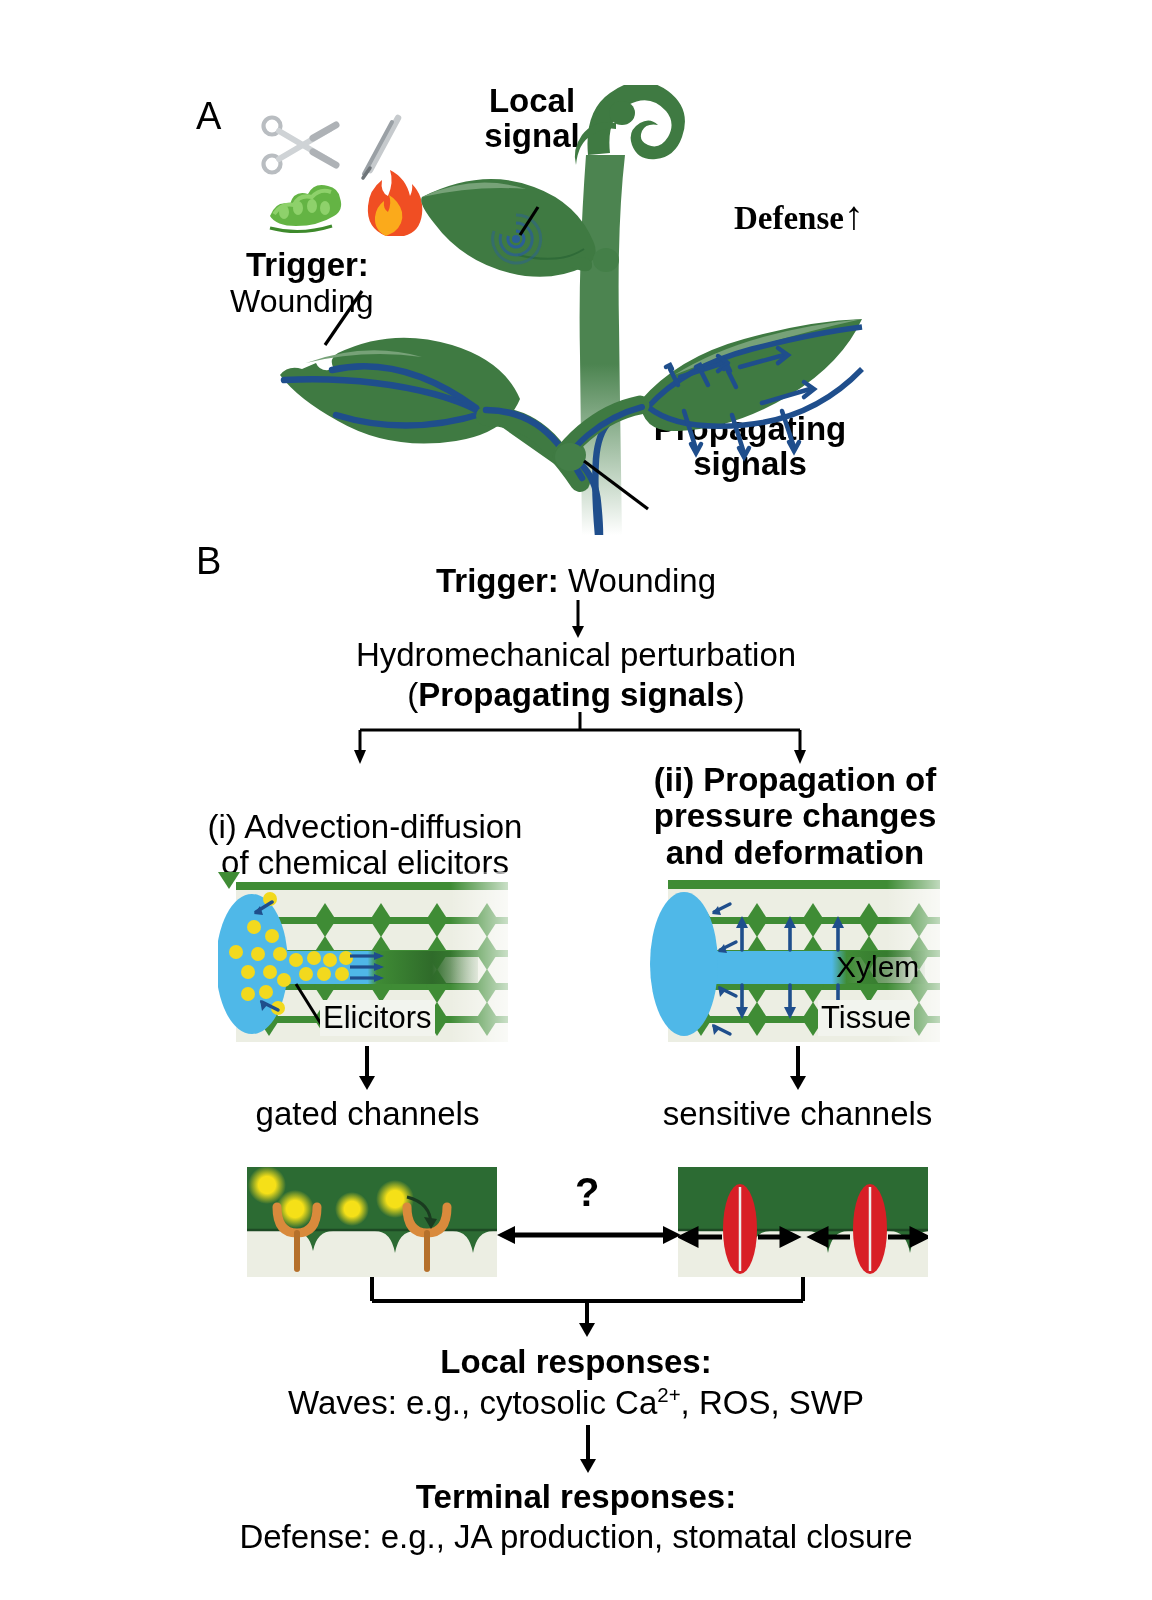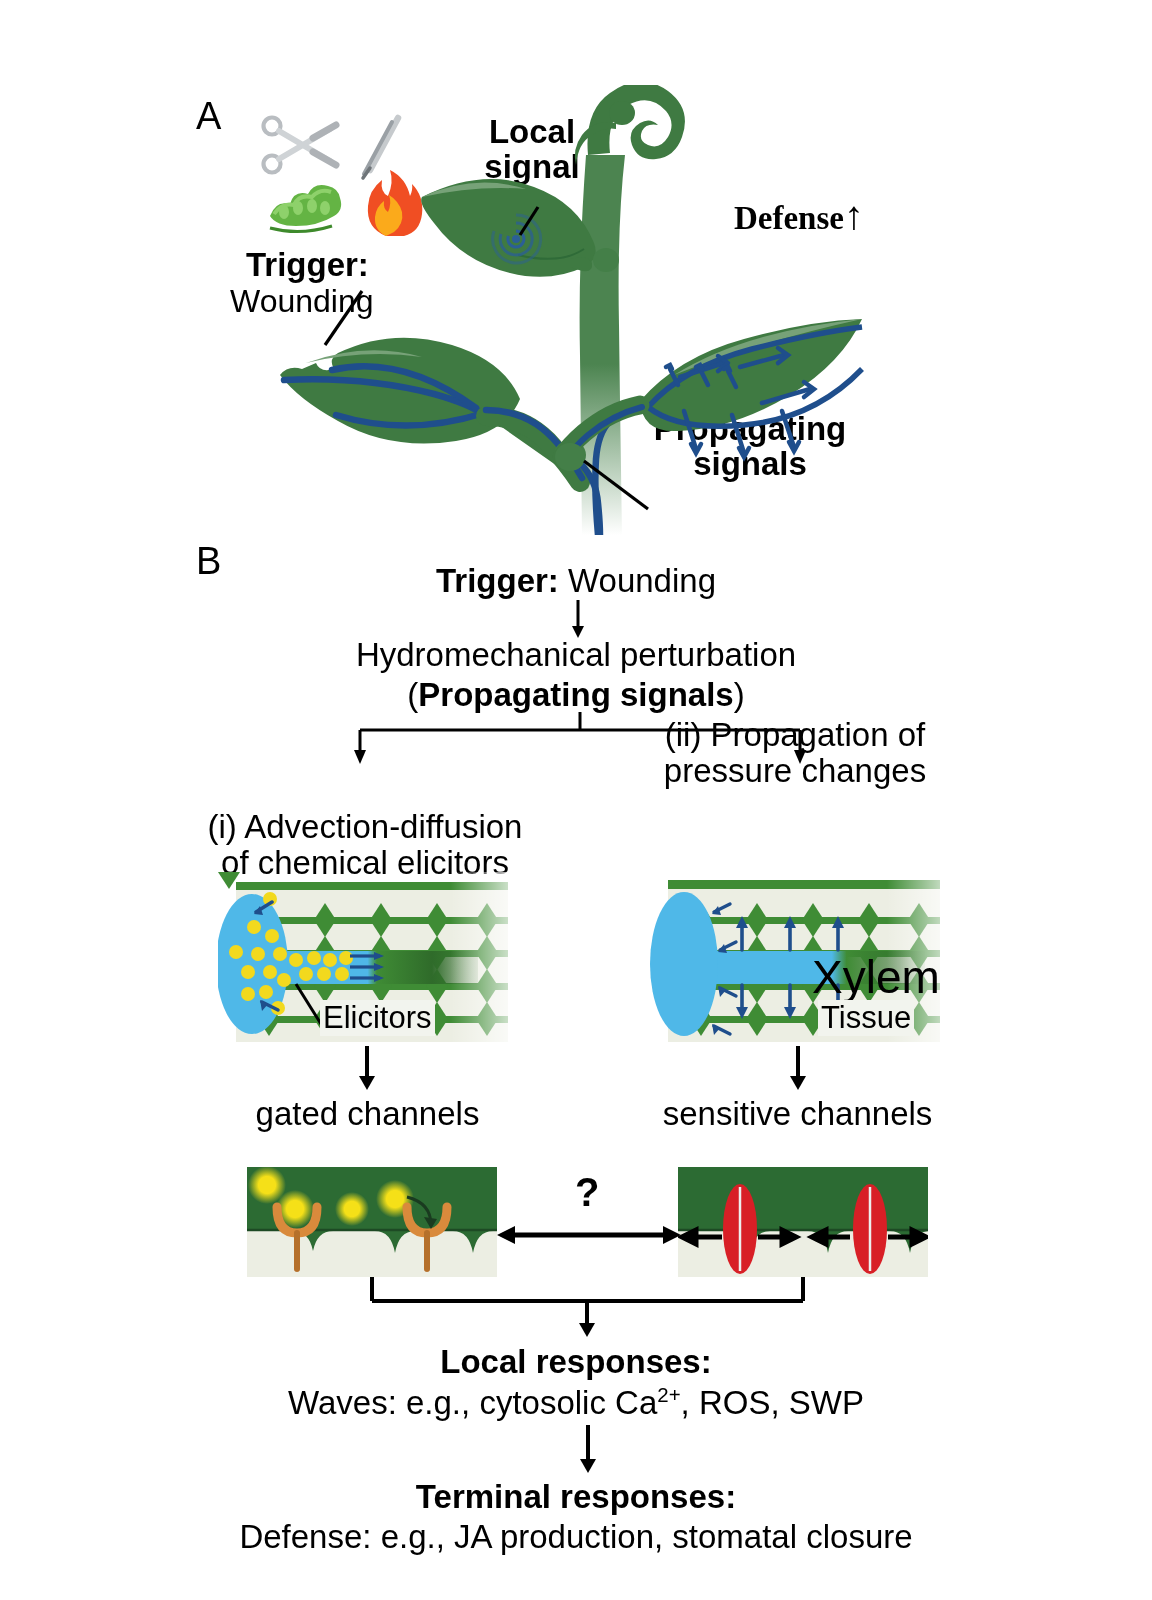--- a/index.html
+++ b/index.html
@@ -59,21 +59,21 @@
       <path d="M128 124 q-12 -6 -11 -19 q1 -10 9 -16 q-1 8 4 11 q4 -9 1 -17 q10 6 13 17 q2 12 -8 20z" fill="#fbaa1b"></path>
     </g>
   </svg>
 </div>
 
 <div class="abs a-lbl" style="left:246px;top:248px;">
   <span>Trigger</span><span>:</span>
 </div>
 <div class="abs a-lbl-sm" style="left:230px;top:285px;">Wounding</div>
 
-<div class="abs a-lbl ctr" style="left:452px;top:115px;width:160px;">
+<div class="abs a-lbl ctr" style="left:452px;top:84px;width:160px;">
   <div>Local</div>
   <div>signal</div>
 </div>
 
 <div class="abs a-lbl" style="left:734px;top:195px;font-family:Liberation Serif, serif;">
   <span>Defense</span><span style="font-size:40px;">↑</span>
 </div>
 
 <div class="abs a-lbl ctr" style="left:620px;top:412px;width:260px;">
   <div>Propagating</div>
@@ -198,23 +198,24 @@
   <polygon points="60,52 54,38 66,38" fill="#000"></polygon>
   <polygon points="500,52 494,38 506,38" fill="#000"></polygon>
 </svg>
 
 <div class="abs txt-lg ctr stack" style="left:190px;top:762px;width:350px;margin-top:47px;">
   <div>(i) Advection-diffusion</div>
   <div>of chemical elicitors</div>
   <div>with mass flow</div>
 </div>
 
-<div class="abs txt-lg ctr stack" style="left:630px;top:717px;width:330px;">
+<div class="abs txt-lg ctr stack" style="left:630px;top:762px;width:330px;font-weight:bold;">
   <div>(ii) Propagation of</div>
   <div>pressure changes</div>
+  <div>and deformation</div>
 </div>
 
 <div class="abs" style="left:218px;top:872px;width:300px;height:170px;">
 <svg width="300" height="170" viewBox="0 0 300 170">
   <defs>
     <linearGradient id="fadeL" x1="0" y1="0" x2="1" y2="0">
       <stop offset="0.55" stop-color="#fff" stop-opacity="0"></stop>
       <stop offset="1" stop-color="#fff" stop-opacity="1"></stop>
     </linearGradient>
     <linearGradient id="xylGradL" x1="0" y1="0" x2="1" y2="0">
@@ -397,21 +398,21 @@
       <path d="M92 113 l0 28"></path>
           <polygon points="92,147 86,135 98,135" fill="#1f4e8c" stroke="none"></polygon>
       <path d="M140 113 l0 28"></path>
           <polygon points="140,147 134,135 146,135" fill="#1f4e8c" stroke="none"></polygon>
       <path d="M188 113 l0 28"></path>
           <polygon points="188,147 182,135 194,135" fill="#1f4e8c" stroke="none"></polygon>
     </g>
   </g>
 </svg>
 </div>
-<div class="abs" style="left:812px;top:950px;font-size:46px;">Xylem</div>
+<div class="abs" style="left:836px;top:950px;font-size:30px;">Xylem</div>
 <div class="abs tissue-cap" style="left:818px;top:1000px;">Tissue</div>
 
 <svg class="abs" style="left:355px;top:1046px;" width="24" height="46">
   <line x1="12" y1="0" x2="12" y2="32" stroke="#000" stroke-width="4"></line>
   <polygon points="12,44 4,30 20,30" fill="#000"></polygon>
 </svg>
 <svg class="abs" style="left:786px;top:1046px;" width="24" height="46">
   <line x1="12" y1="0" x2="12" y2="32" stroke="#000" stroke-width="4"></line>
   <polygon points="12,44 4,30 20,30" fill="#000"></polygon>
 </svg>

